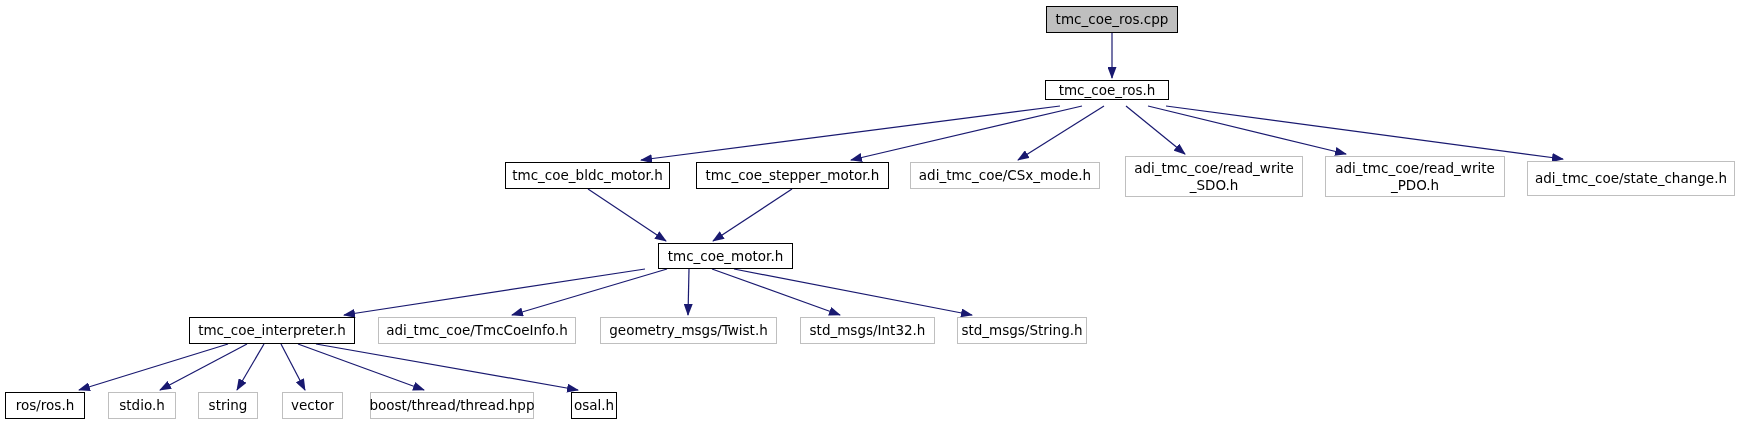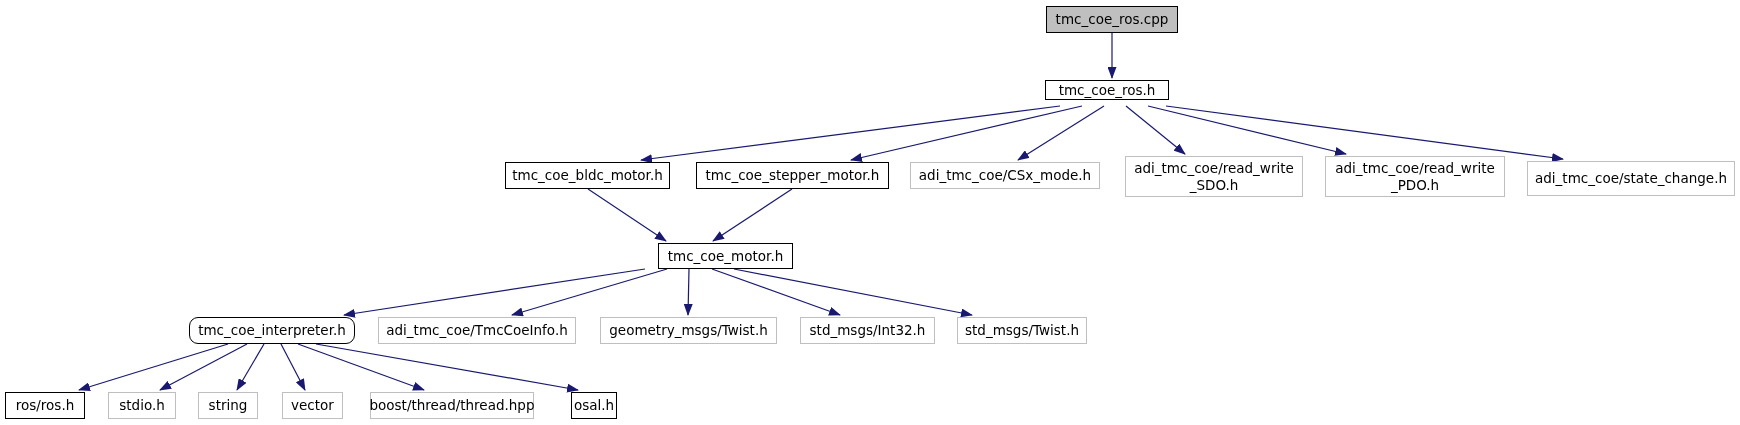--- a/index.html
+++ b/index.html
@@ -59,25 +59,25 @@
   <div class="node internal" style="left:1045px;top:80px;width:124px;height:20px;">tmc_coe_ros.h</div>
   <div class="node internal" style="left:505px;top:162px;width:165px;height:27px;">tmc_coe_bldc_motor.h</div>
   <div class="node internal" style="left:696px;top:162px;width:193px;height:27px;">tmc_coe_stepper_motor.h</div>
   <div class="node external" style="left:910px;top:162px;width:190px;height:27px;">adi_tmc_coe/CSx_mode.h</div>
   <div class="node external" style="left:1125px;top:156px;width:178px;height:41px;">adi_tmc_coe/read_write
 _SDO.h</div>
   <div class="node external" style="left:1325px;top:156px;width:180px;height:41px;">adi_tmc_coe/read_write
 _PDO.h</div>
   <div class="node external" style="left:1527px;top:161px;width:208px;height:35px;">adi_tmc_coe/state_change.h</div>
   <div class="node internal" style="left:622px;top:243px;width:135px;height:26px;margin-left:36px;">tmc_coe_motor.h</div>
-  <div class="node internal" style="left:189px;top:317px;width:166px;height:27px;border-radius:9px;">tmc_coe_interpreter.h</div>
+  <div class="node internal" style="left:189px;top:317px;width:166px;height:27px;">tmc_coe_interpreter.h</div>
   <div class="node external" style="left:378px;top:317px;width:198px;height:27px;">adi_tmc_coe/TmcCoeInfo.h</div>
   <div class="node external" style="left:600px;top:317px;width:177px;height:27px;">geometry_msgs/Twist.h</div>
   <div class="node external" style="left:800px;top:317px;width:135px;height:27px;">std_msgs/Int32.h</div>
-  <div class="node external" style="left:957px;top:317px;width:130px;height:27px;">std_msgs/Twist.h</div>
+  <div class="node external" style="left:957px;top:317px;width:130px;height:27px;">std_msgs/String.h</div>
   <div class="node internal" style="left:5px;top:392px;width:80px;height:27px;">ros/ros.h</div>
   <div class="node external" style="left:108px;top:392px;width:68px;height:27px;">stdio.h</div>
   <div class="node external" style="left:198px;top:392px;width:60px;height:27px;text-align:right;">string</div>
   <div class="node external" style="left:282px;top:392px;width:61px;height:27px;">vector</div>
   <div class="node external" style="left:370px;top:392px;width:164px;height:27px;">boost/thread/thread.hpp</div>
   <div class="node internal" style="left:571px;top:392px;width:46px;height:27px;">osal.h</div>
 
 </div>
 
 </body></html>

